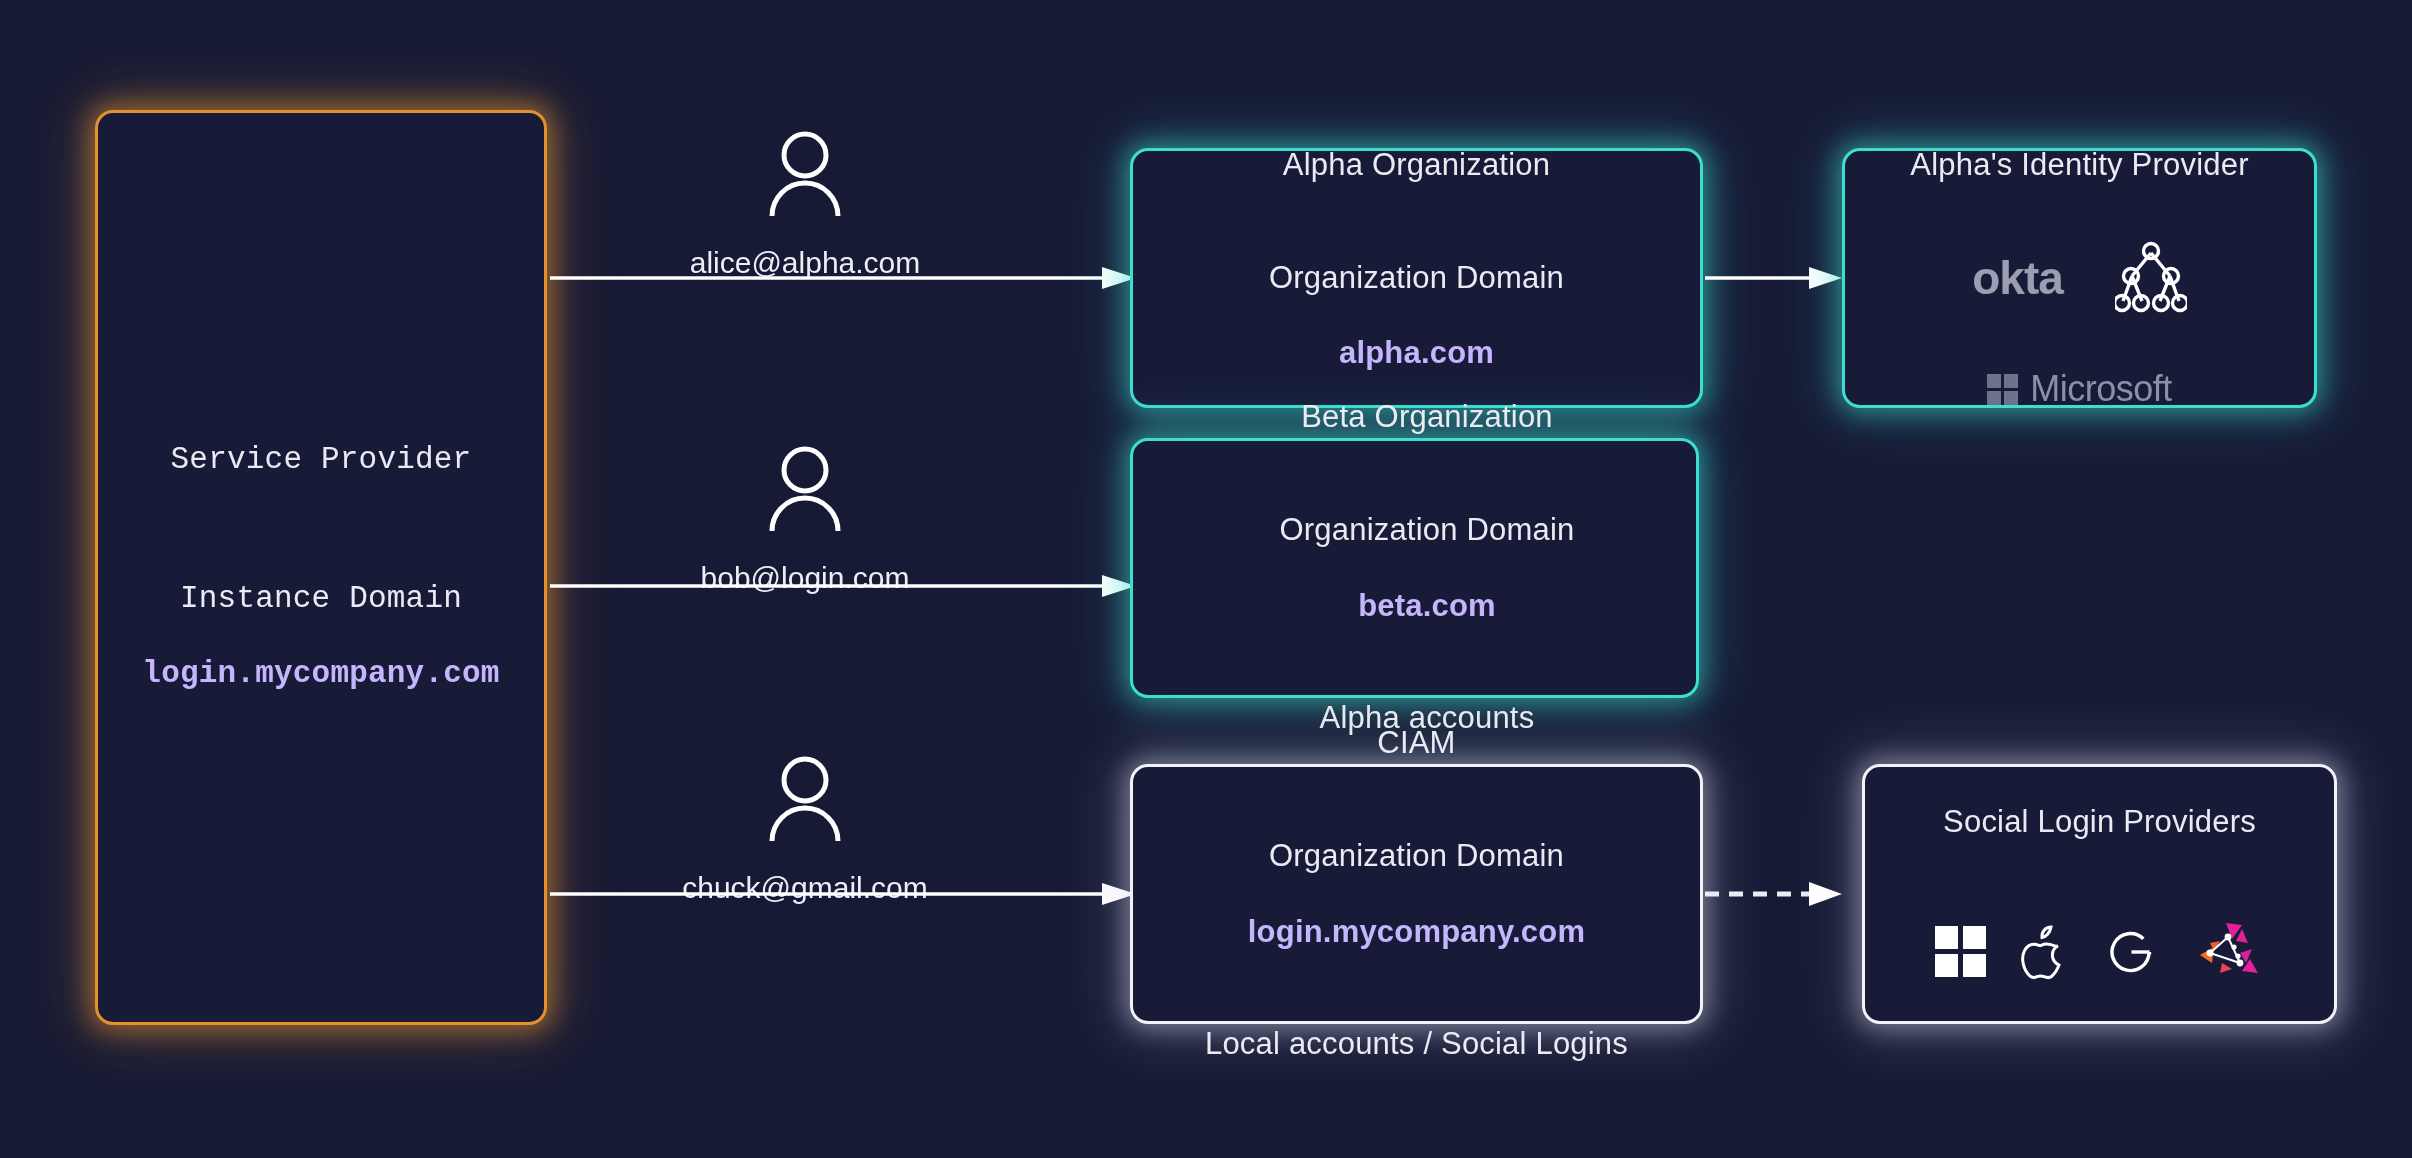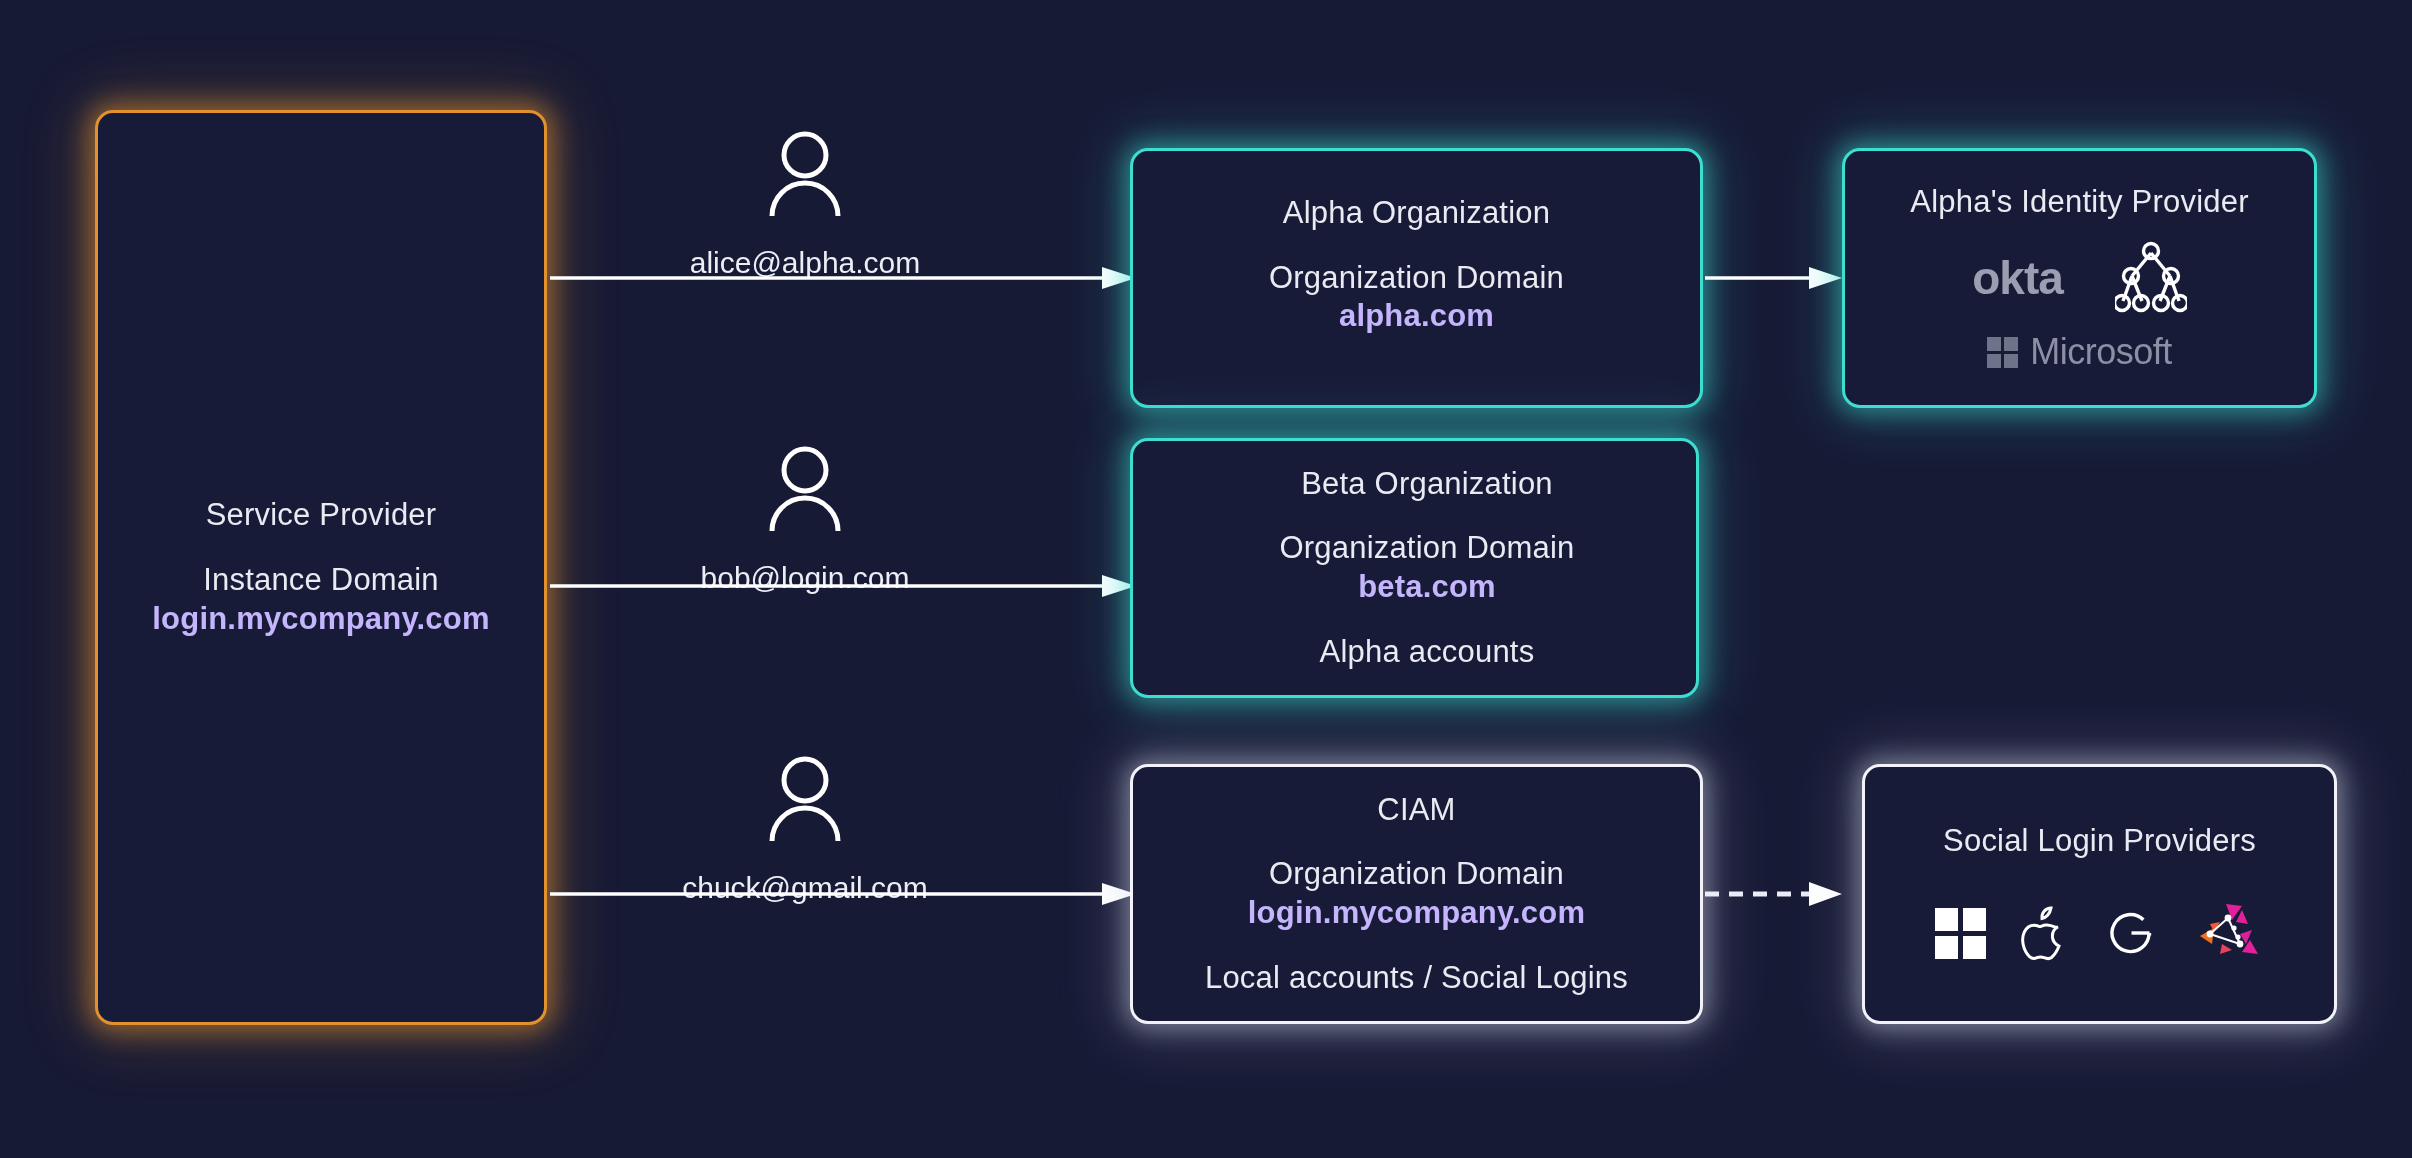--- a/index.html
+++ b/index.html
@@ -26,20 +26,21 @@
   .node {
     position: absolute;
     box-sizing: border-box;
     background: #181b38;
     border-radius: 18px;
     display: flex;
     flex-direction: column;
     align-items: center;
     justify-content: center;
     text-align: center;
+    gap: 37px;
   }
 
   .node.orange {
     border: 3px solid #e2912f;
     box-shadow: 0 0 26px 6px rgba(226,145,47,0.55),
                 0 0 60px 14px rgba(226,145,47,0.22);
   }
   .node.teal {
     border: 3px solid #3cded0;
     box-shadow: 0 0 24px 5px rgba(60,222,208,0.50),
@@ -60,21 +61,21 @@
     line-height: 1.25;
     white-space: nowrap;
   }
   .ln.strong {
     font-weight: 700;
     color: #c4b5fd;
   }
   .gap-lg { height: 26px; }
 
   
-  #sp-box { left: 95px; top: 110px; width: 452px; height: 915px; }
+  #sp-box { left: 95px; top: 110px; width: 452px; height: 915px; font-family: Liberation Mono, monospace; }
 
   
   .actor {
     position: absolute;
     display: flex;
     flex-direction: column;
     align-items: center;
     width: 420px;
     gap: 24px;
   }

